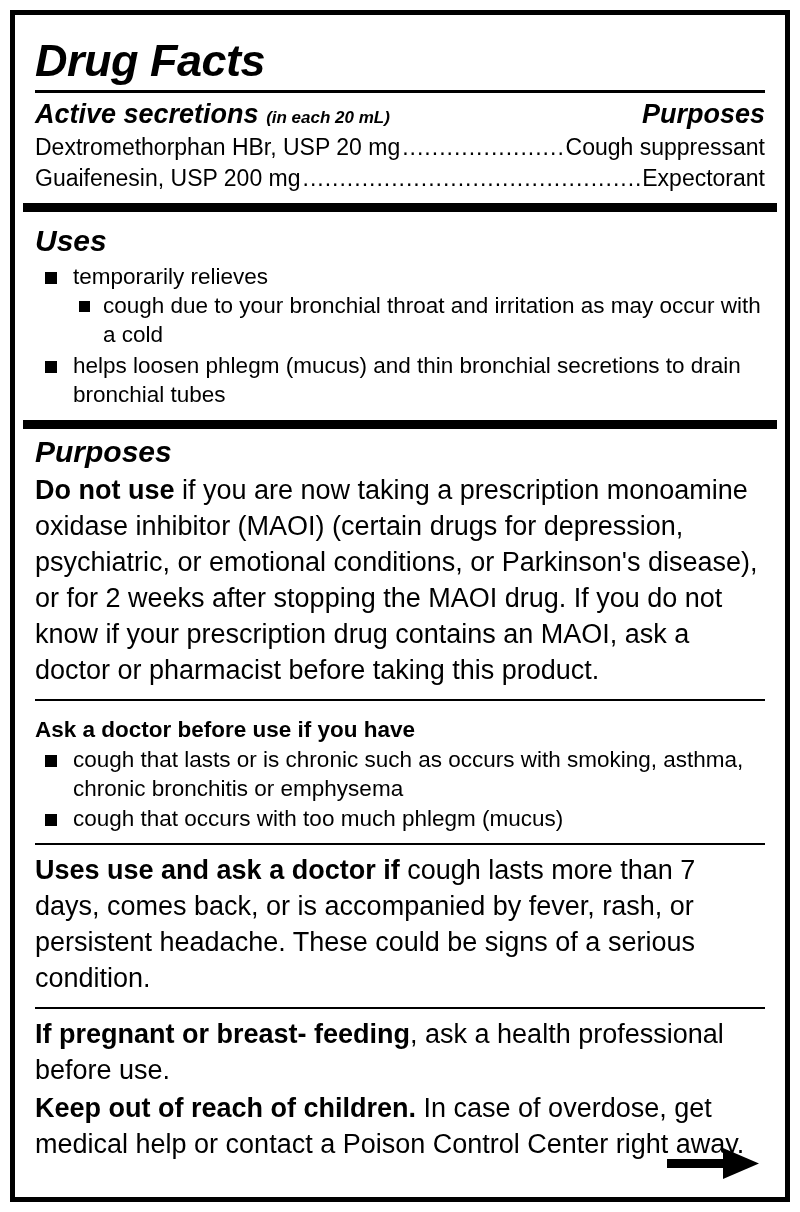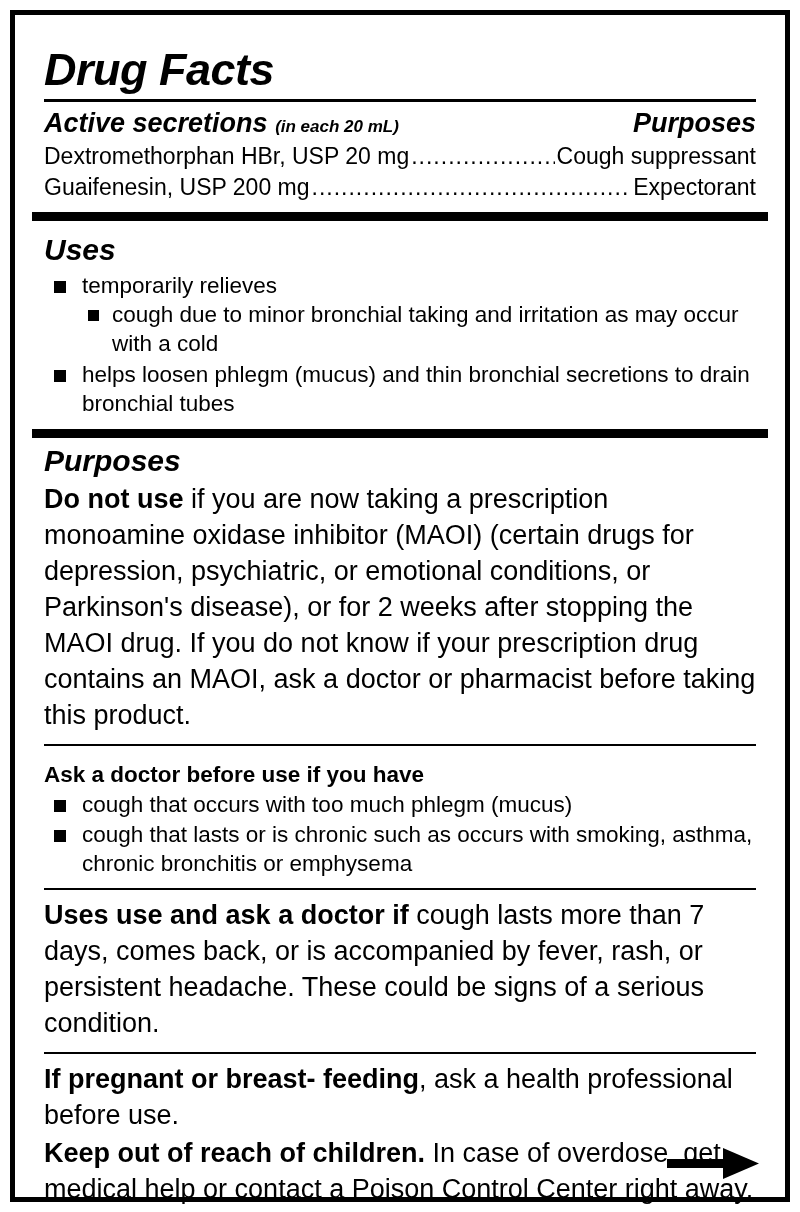--- a/index.html
+++ b/index.html
@@ -17,21 +17,21 @@
     overflow: hidden;
   }
   .panel {
     position: absolute;
     left: 10px;
     top: 10px;
     width: 780px;
     height: 1192px;
     border: 5px solid #000000;
     background: #ffffff;
-    padding: 17px;
+    padding: 8px;
   }
 
   
   .title {
     font-size: 45px;
     font-weight: bold;
     font-style: italic;
     letter-spacing: -0.5px;
     padding: 14px 0 6px 12px;
     line-height: 1.05;
@@ -189,42 +189,42 @@
     </div>
 
     <div class="band"></div>
 
     <div class="sec">
       <div class="sec-head">Uses</div>
       <ul class="b">
         <li>
           <span>temporarily relieves</span>
           <ul class="b2">
-            <li>cough due to minor bronchial taking and irritation as may occur with a cold</li>
+            <li>cough due to your bronchial throat and irritation as may occur with a cold</li>
           </ul>
         </li>
         <li>helps loosen phlegm (mucus) and thin bronchial secretions to drain bronchial tubes</li>
       </ul>
     </div>
 
     <div class="band"></div>
 
     <div class="warn-body">
       <div class="sec-head">Purposes</div>
 
       <p class="para">
         <b>Do not use</b><span> if you are now taking a prescription monoamine oxidase inhibitor (MAOI) (certain drugs for depression, psychiatric, or emotional conditions, or Parkinson's disease), or for 2 weeks after stopping the MAOI drug. If you do not know if your prescription drug contains an MAOI, ask a doctor or pharmacist before taking this product.</span>
       </p>
 
       <div class="rule-hair"></div>
 
       <div class="sub-head">Ask a doctor before use if you have</div>
       <ul class="b">
+        <li>cough that lasts or is chronic such as occurs with smoking, asthma, chronic bronchitis or emphysema</li>
         <li>cough that occurs with too much phlegm (mucus)</li>
-        <li>cough that lasts or is chronic such as occurs with smoking, asthma, chronic bronchitis or emphysema</li>
       </ul>
 
       <div class="rule-hair"></div>
 
       <p class="para">
         <b>Uses use and ask a doctor if</b><span> cough lasts more than 7 days, comes back, or is accompanied by fever, rash, or persistent headache. These could be signs of a serious condition.</span>
       </p>
 
       <div class="rule-hair"></div>
 

